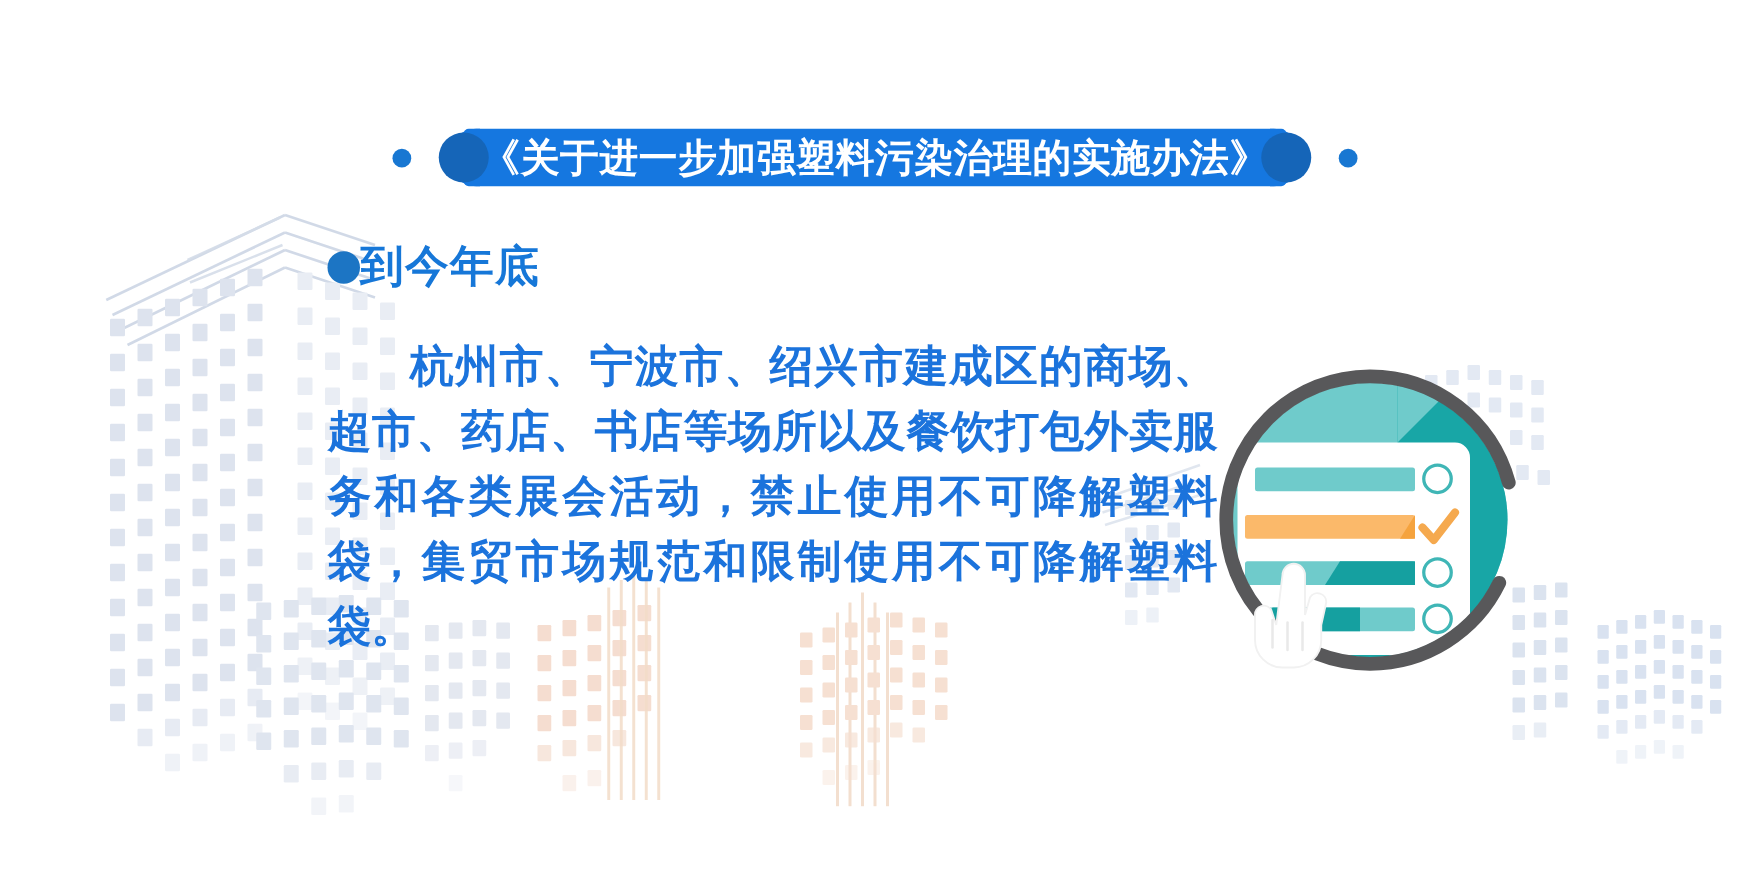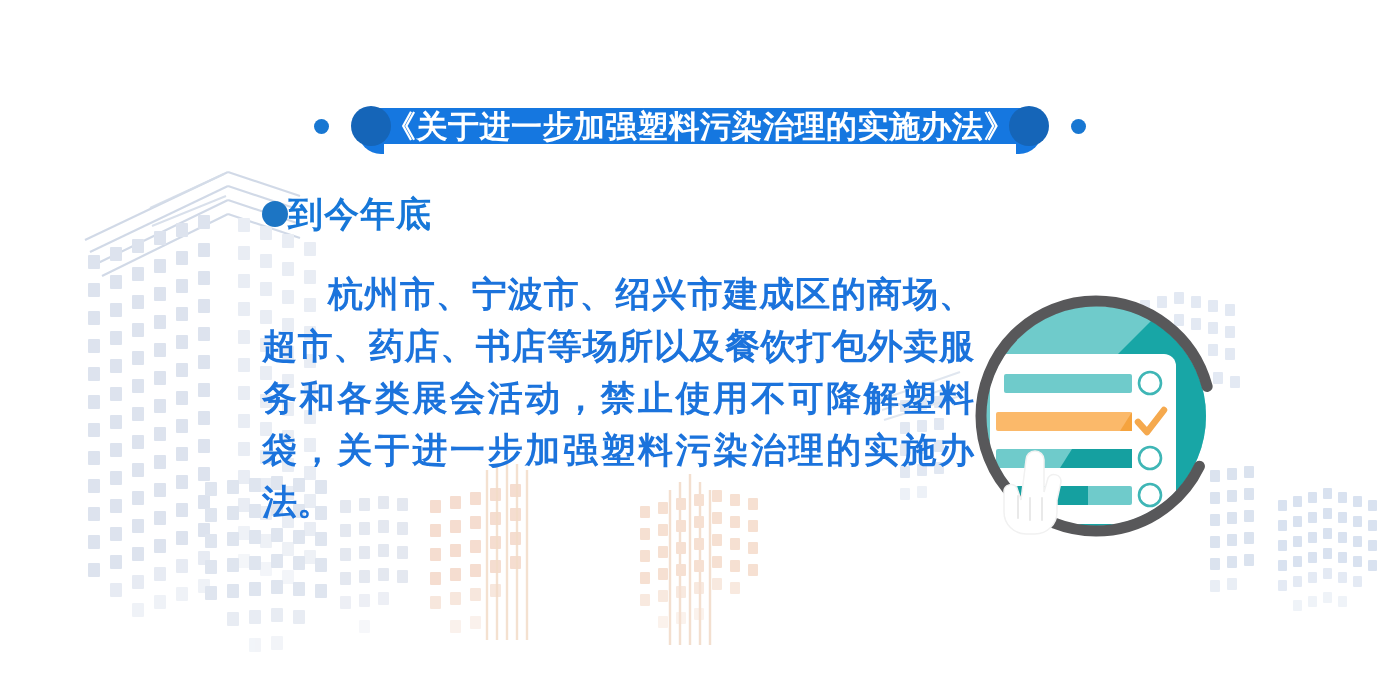--- a/index.html
+++ b/index.html
@@ -57,21 +57,21 @@
     flex: 0 0 auto;
     position: relative;
     z-index: 3;
   }
 
   #banner-left-gap { width: 22px; flex: 0 0 auto; }
   #banner-right-gap { width: 22px; flex: 0 0 auto; }
 
   #title-banner {
     position: relative;
-    height: 36px;
+    height: 46px;
     background: #1577E0;
     display: flex;
     align-items: center;
     justify-content: center;
     padding: 0 14px;
     margin: 0 -20px;
     z-index: 2;
     border-radius: 4px;
   }
   #title-banner::before,
@@ -739,21 +739,21 @@
     <span id="banner-right-gap"></span>
     <span class="deco-dot-sm"></span>
 
   </div>
 
   <div id="subtitle-row">
     <span id="subtitle-bullet"></span>
     <span id="subtitle-text">到今年底</span>
   </div>
 
-  <p id="body-paragraph">杭州市、宁波市、绍兴市建成区的商场、超市、药店、书店等场所以及餐饮打包外卖服务和各类展会活动，禁止使用不可降解塑料袋，关于进一步加强塑料污染治理的实施办法。</p>
+  <p id="body-paragraph">杭州市、宁波市、绍兴市建成区的商场、超市、药店、书店等场所以及餐饮打包外卖服务和各类展会活动，禁止使用不可降解塑料袋，集贸市场规范和限制使用不可降解塑料袋。</p>
 
   <svg id="checklist-illustration" viewBox="0 0 256 256" width="256" height="256">
     <defs>
       <clipPath id="circleClip">
         <circle cx="128" cy="128" r="110"></circle>
       </clipPath>
       <clipPath id="cardClip">
         <path d="M24 66 H206 a10 10 0 0 1 10 10 V246 H24 Z"></path>
       </clipPath>
     </defs>

